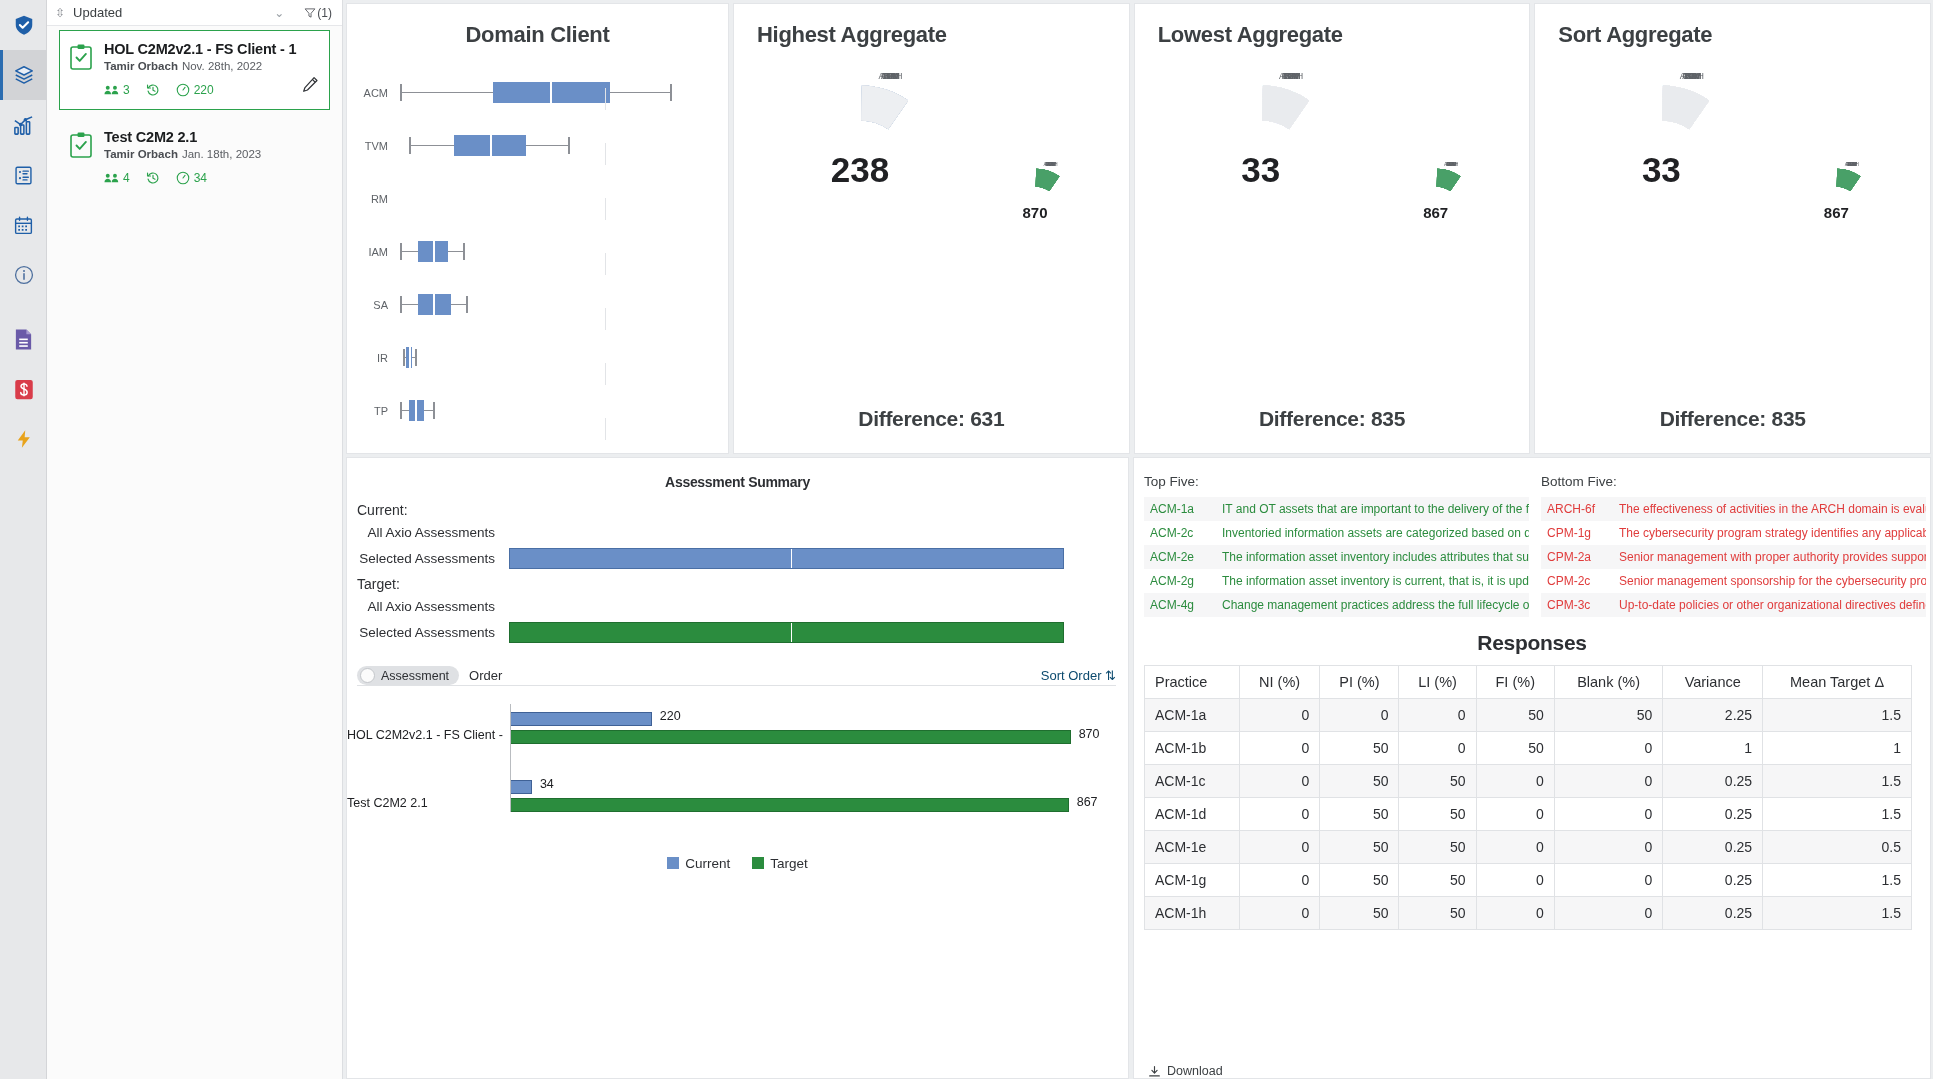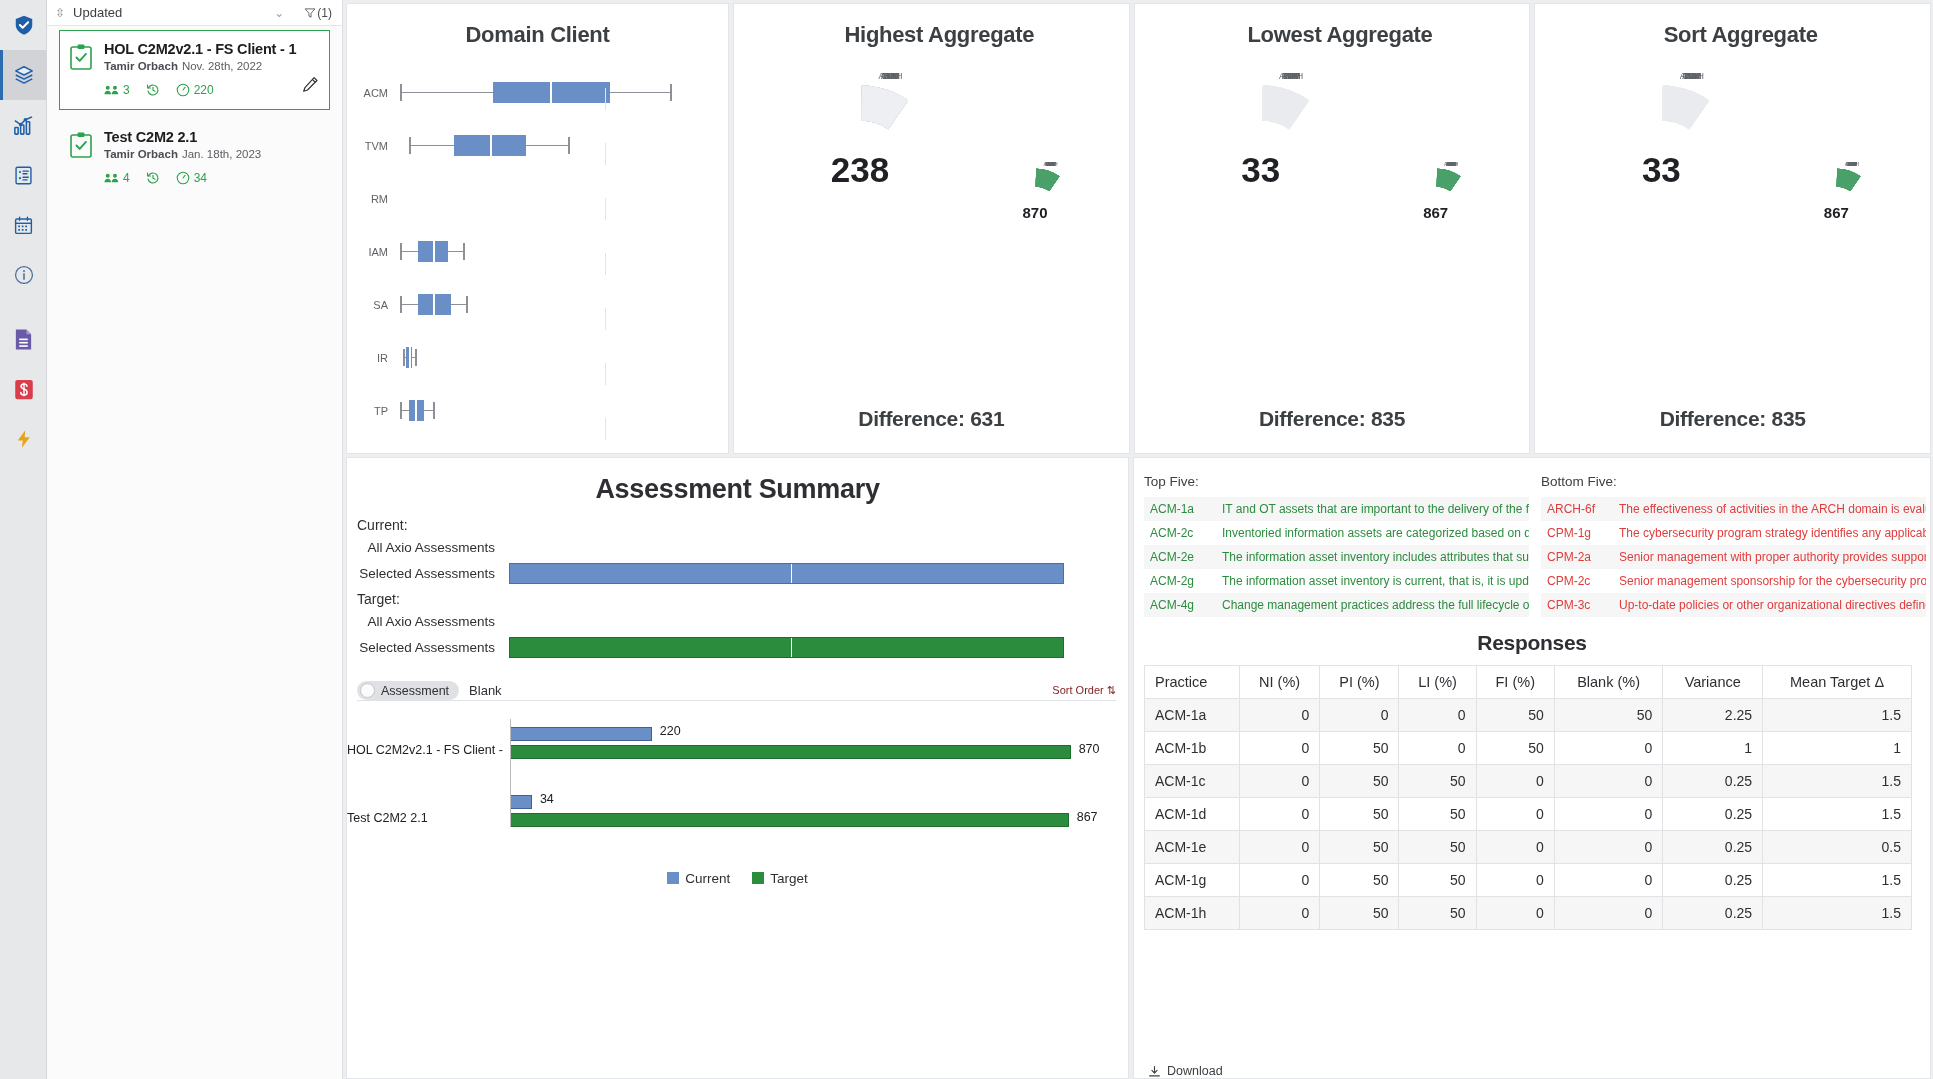--- a/index.html
+++ b/index.html
@@ -85,21 +85,21 @@
   .row-top { display: flex; gap: 4px; height: 451px; }
   .panel { background: #ffffff; border: 1px solid #e3e5e8; position: relative; }
 
   .p-domain { flex: 0 0 383px; }
   .p-agg { flex: 1 1 0; display: flex; flex-direction: column; }
 
   .panel-title {
     text-align: center; font-size: 22px; font-weight: bold;
     color: #3c4043; padding-top: 18px; letter-spacing: -0.3px;
   }
-  .p-agg .panel-title { text-align: center; padding-left: 16px; }
+  .p-agg .panel-title { text-align: left; padding-left: 23px; }
 
   
   .boxplot { padding: 18px 0 0 0; position: relative; height: 400px; overflow: hidden;}
   .bp-row { display: flex; align-items: center; height: 53px; }
   .bp-label {
     width: 53px; text-align: right; padding-right: 12px;
     font-size: 11px; color: #5f6368;
   }
   .bp-track { position: relative; height: 30px; flex: 1 1 auto; }
   .bp-whisk-line { position: absolute; top: 14px; height: 1.5px; background: #8d9096; }
@@ -123,21 +123,21 @@
     font-size: 35px; font-weight: bold; color: #202124;
   }
   .dcenter.sm { font-size: 15px; }
 
   
   .row-bot { display: flex; gap: 4px; flex: 1 1 auto; min-height: 0; }
   .p-summary { flex: 0 0 783px; overflow: hidden; }
   .p-right { flex: 1 1 0; display: flex; flex-direction: column; overflow: hidden; }
 
   .sum-title {
-    text-align: center; font-size: 27px; font-weight: bold;
+    text-align: center; font-size: 14px; font-weight: bold;
     color: #2d2f33; padding-top: 16px; letter-spacing: -0.3px;
   }
   .sum-block { padding: 12px 0 0 0; font-size: 13.5px; color: #2d2f33; }
   .sum-grouplabel { padding-left: 10px; font-size: 14px; }
   .sum-line { display: flex; align-items: center; height: 23px; margin-top: 3px;}
   .sum-linelabel { width: 162px; text-align: right; padding-right: 14px; font-size: 13.5px; color: #2d2f33; }
   .sum-bar { height: 21px; position: relative; }
   .sum-bar.cur { background: #6a8fc7; border: 1px solid #4a6fa5; }
   .sum-bar.tgt { background: #2b8c3e; border: 1px solid #1f6e2f; }
   .sum-bar .tick { position: absolute; top: 0; bottom: 0; width: 1px; background: #ffffff; }
@@ -146,21 +146,21 @@
     display: flex; align-items: center; gap: 10px;
     margin: 22px 12px 0 10px; padding-bottom: 0;
     border-bottom: 1px solid #e0e2e5; font-size: 13px; color: #2d2f33;
   }
   .toggle {
     display: inline-flex; align-items: center; gap: 6px;
     background: #dfe1e4; border-radius: 11px; padding: 2px 10px 2px 3px;
     font-size: 12.5px; color: #2d2f33;
   }
   .toggle .knob { width: 15px; height: 15px; border-radius: 50%; background: #fbfbfb; border: 1px solid #c3c6ca; }
-  .sort-order { margin-left: auto; color: #7f1d1d; font-size: 11px; }
+  .sort-order { margin-left: auto; color: #0c4a6e; font-size: 13px; }
 
   .cmp-chart { position: relative; padding: 18px 0 0 0; }
   .cmp-group { position: relative; height: 68px; }
   .cmp-name {
     position: absolute; left: 0; width: 160px; text-align: left;
     font-size: 12.5px; color: #202124; white-space: nowrap;
     overflow: hidden; top: 24px;
   }
   .cmp-bar { position: absolute; left: 163px; height: 14px; }
   .cmp-bar.cur { background: #6a8fc7; border: 1px solid #3f6196; }
@@ -613,21 +613,21 @@
             <div class="tick" style="left:281px;"></div>
           </div>
         </div>
       </div>
 
       <div class="sort-bar">
         <span class="toggle">
           <span class="knob"></span>
           <span>Assessment</span>
         </span>
-        <span>Blank</span>
+        <span>Order</span>
         <span class="sort-order">
           <span>Sort Order</span>
           <span>⇅</span>
         </span>
       </div>
 
       <div class="cmp-chart" id="cmp-chart">
           <div class="cmp-group">
             <div class="cmp-name">HOL C2M2v2.1 - FS Client - 1</div>
             <div class="cmp-bar cur" style="width: 141.778px; top: 8px;"></div>

